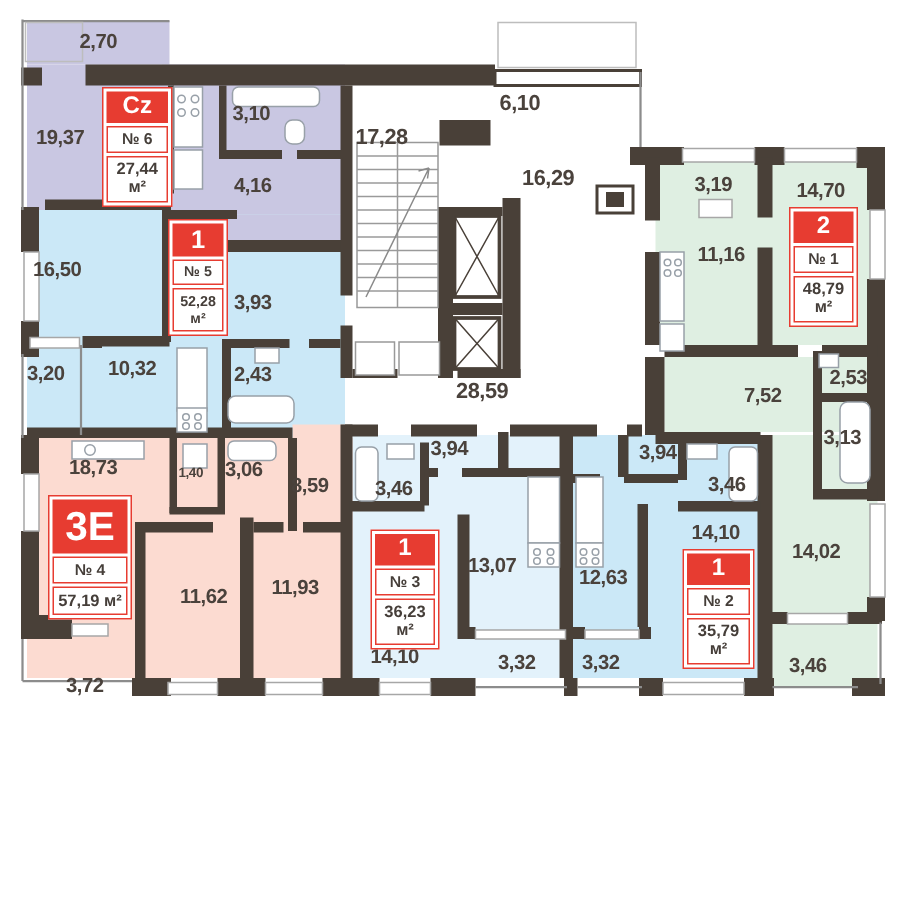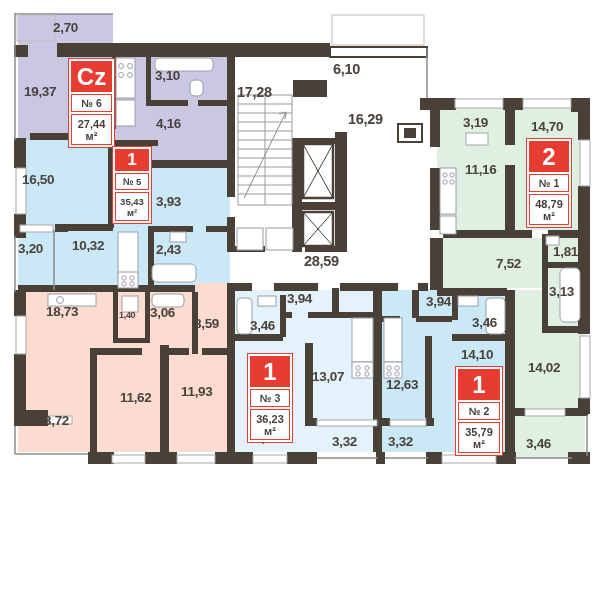--- a/index.html
+++ b/index.html
@@ -13,21 +13,21 @@
   .c-apt2{background:#cbe8f7;}
   .c-apt1{background:#dfefe2;}
   svg.layer{position:absolute;left:0;top:0;z-index:2;pointer-events:none;}
   .dim{position:absolute;z-index:3;font-weight:bold;font-size:13.5px;color:#4a423c;
        letter-spacing:-0.3px;white-space:nowrap;}
   .dim.small{font-size:9px;}
   .dim.big{font-size:14.5px;}
   .card{position:absolute;z-index:5;display:flex;flex-direction:column;gap:2px;
         background:#fff;border:1px solid #e73c31;padding:2px;box-sizing:border-box;}
   .card-type{background:#e73c31;color:#fff;font-weight:bold;text-align:center;
-             font-size:24px;line-height:1.3;}
+             font-size:16px;line-height:1.3;}
   .card-type.big{font-size:27px;line-height:1.35;}
   .card-num{border:1px solid #e73c31;font-weight:bold;text-align:center;font-size:10.5px;
             color:#453e39;padding:2px 0;}
   .card-area{border:1px solid #e73c31;font-weight:bold;text-align:center;font-size:11px;
              color:#453e39;padding:2.5px 0;}
 </style>
 </head>
 <body>
 
 <div id="stage">
@@ -238,57 +238,62 @@
   <span class="dim" style="left:18px;top:241px">3,20</span>
   <span class="dim" style="left:72px;top:238px">10,32</span>
   <span class="dim" style="left:156px;top:242px">2,43</span>
 
   <span class="dim" style="left:46px;top:304px">18,73</span>
   <span class="dim small" style="left:119px;top:310px">1,40</span>
   <span class="dim" style="left:150px;top:305px">3,06</span>
   <span class="dim" style="left:194px;top:316px">8,59</span>
   <span class="dim" style="left:120px;top:390px">11,62</span>
   <span class="dim" style="left:181px;top:384px">11,93</span>
-  <span class="dim" style="left:44px;top:413px">3,72</span>
+  <span class="dim" style="left:44px;top:449px">3,72</span>
 
   <span class="dim" style="left:287px;top:291px">3,94</span>
   <span class="dim" style="left:250px;top:318px">3,46</span>
   <span class="dim" style="left:312px;top:369px">13,07</span>
   <span class="dim" style="left:247px;top:430px">14,10</span>
   <span class="dim" style="left:332px;top:434px">3,32</span>
 
   <span class="dim" style="left:426px;top:294px">3,94</span>
   <span class="dim" style="left:472px;top:315px">3,46</span>
   <span class="dim" style="left:386px;top:377px">12,63</span>
   <span class="dim" style="left:461px;top:347px">14,10</span>
   <span class="dim" style="left:388px;top:434px">3,32</span>
 
   <span class="dim" style="left:463px;top:115px">3,19</span>
   <span class="dim" style="left:465px;top:162px">11,16</span>
   <span class="dim" style="left:531px;top:119px">14,70</span>
   <span class="dim" style="left:496px;top:256px">7,52</span>
-  <span class="dim" style="left:553px;top:244px">1,81</span>
+  <span class="dim" style="left:553px;top:244px">2,53</span>
   <span class="dim" style="left:549px;top:284px">3,13</span>
   <span class="dim" style="left:528px;top:360px">14,02</span>
   <span class="dim" style="left:526px;top:436px">3,46</span>
 
   <span class="dim big" style="left:237px;top:84px">17,28</span>
   <span class="dim big" style="left:333px;top:61px">6,10</span>
   <span class="dim big" style="left:348px;top:111px">16,29</span>
   <span class="dim big" style="left:304px;top:253px">28,59</span>
 
   <div class="card" style="left:68px;top:58px;width:47px">
     <div class="card-type">Cz</div>
     <div class="card-num">№ 6</div>
     <div class="card-area">27,44 м²</div>
   </div>
   <div class="card" style="left:112px;top:146px;width:40px">
     <div class="card-type" style="font-size:17px">1</div>
     <div class="card-num" style="font-size:9.5px">№ 5</div>
-    <div class="card-area" style="font-size:9.5px">35,43 м²</div>
+    <div class="card-area" style="font-size:9.5px">52,28 м²</div>
+  </div>
+  <div class="card" style="left:32px;top:330px;width:56px">
+    <div class="card-type big">3E</div>
+    <div class="card-num">№ 4</div>
+    <div class="card-area">57,19 м²</div>
   </div>
   <div class="card" style="left:247px;top:353px;width:46px">
     <div class="card-type">1</div>
     <div class="card-num">№ 3</div>
     <div class="card-area">36,23 м²</div>
   </div>
   <div class="card" style="left:455px;top:366px;width:48px">
     <div class="card-type">1</div>
     <div class="card-num">№ 2</div>
     <div class="card-area">35,79 м²</div>

